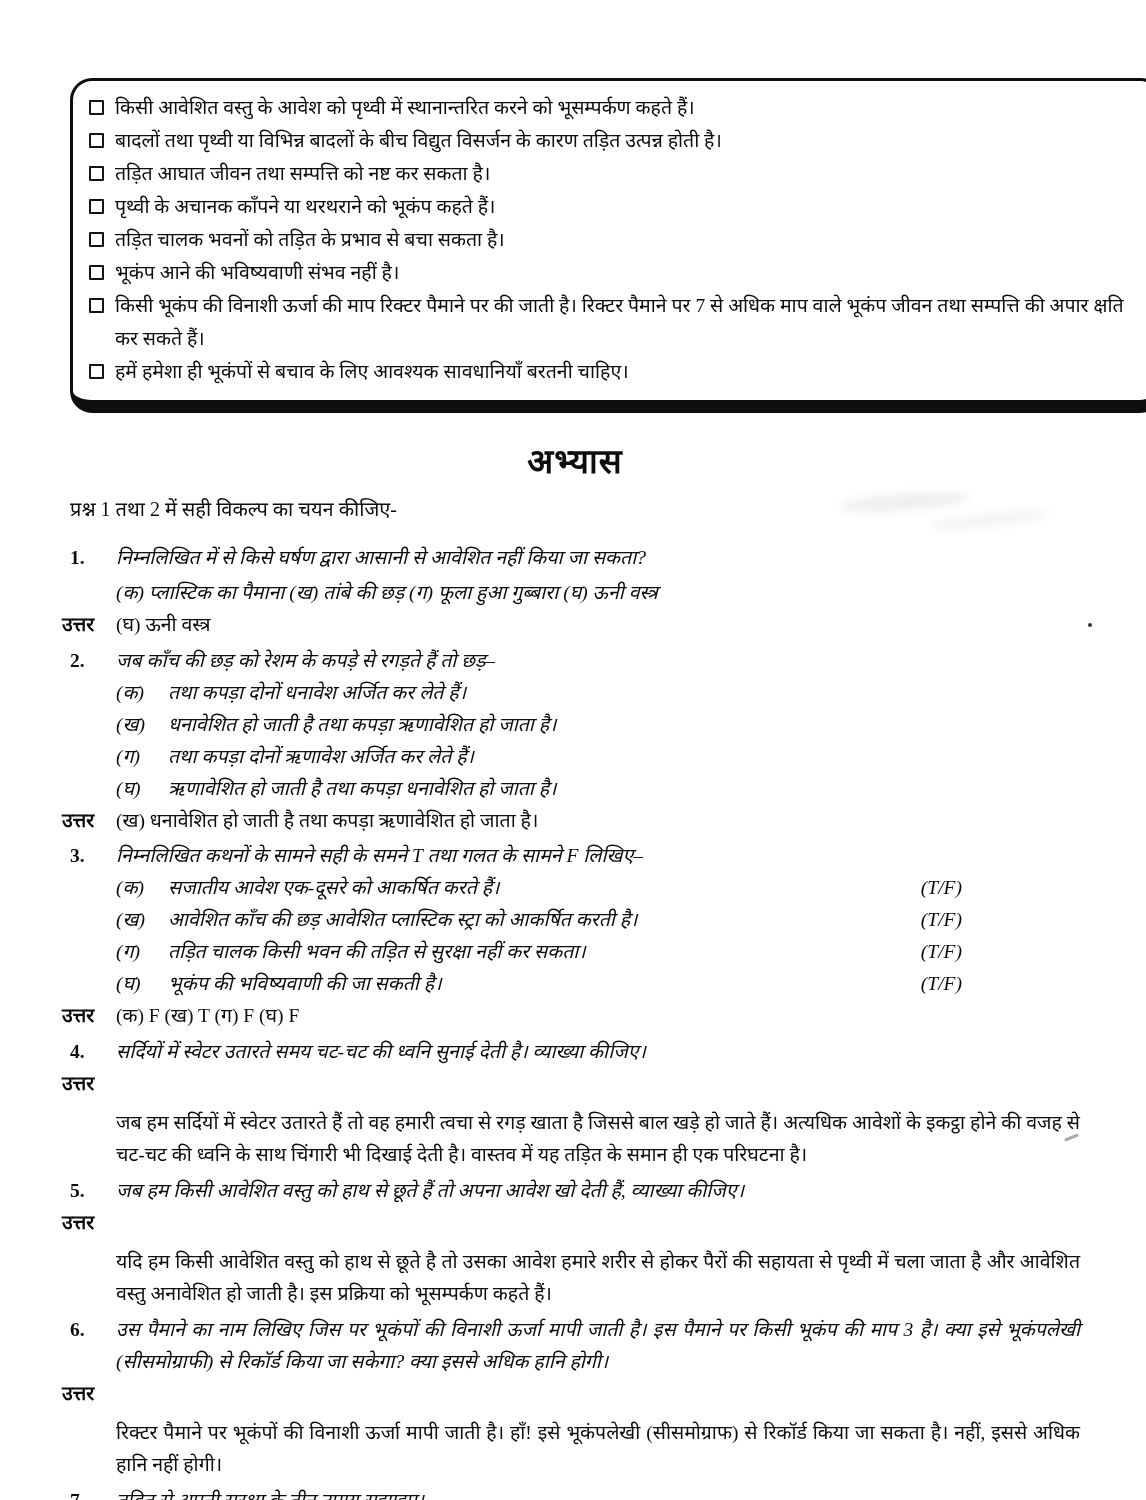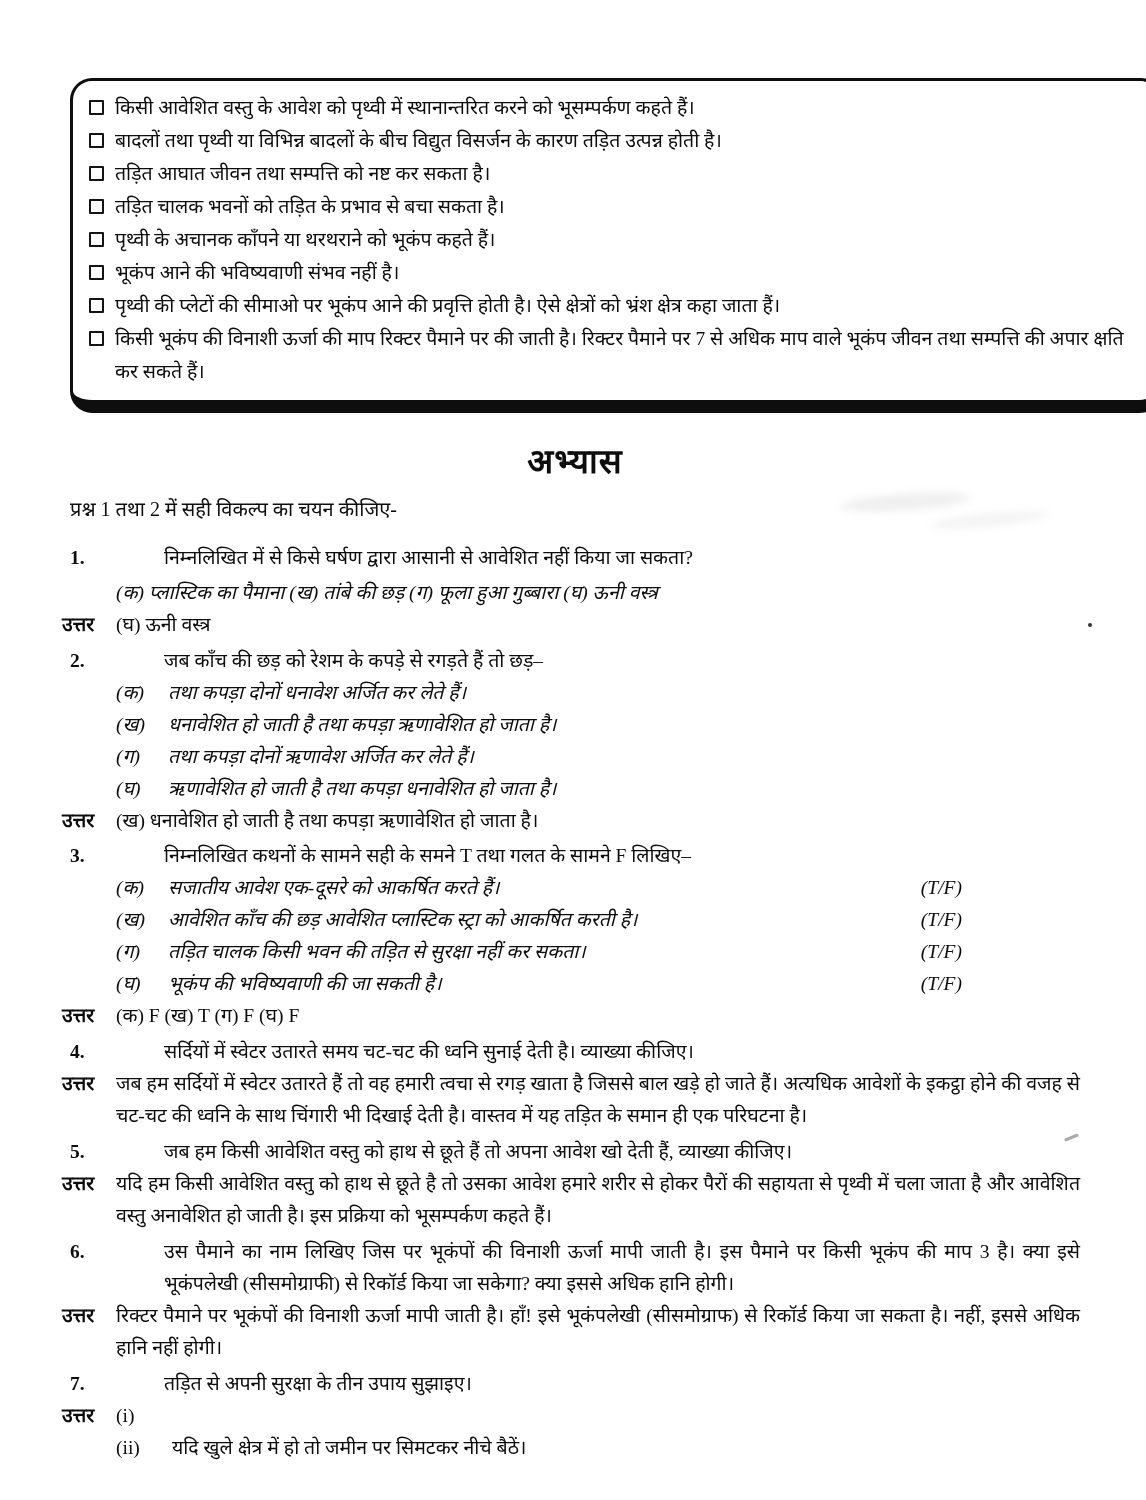--- a/index.html
+++ b/index.html
@@ -35,31 +35,31 @@
     text-align:center;
     font-size:34px;font-weight:bold;
     margin:24px 0 10px 0;
     letter-spacing:1px;
   }
   .intro{font-size:20px;line-height:33px;margin-bottom:16px;}
   
   .qrow,.arow,.optrow{display:flex;}
   .qrow{margin-top:3px;}
   .qnum{flex:0 0 46px;font-weight:bold;font-size:19.5px;line-height:32px;}
-  .qtext{flex:1;font-size:19.5px;line-height:32px;text-align:justify;margin-left:48px;}
+  .qtext{flex:1;font-style:italic;font-size:19.5px;line-height:32px;text-align:justify;}
   .optline{flex:1;font-style:italic;font-size:19.5px;line-height:32px;}
   .optrow{font-style:italic;font-size:19.5px;line-height:32px;}
   .optrow .indent{flex:0 0 46px;}
   .optlbl{flex:0 0 52px;}
   .opttxt{flex:1;}
   .tfrow{padding-right:118px;}
   .tf{flex:0 0 auto;padding-left:14px;white-space:nowrap;}
   .albl{flex:0 0 54px;margin-left:-8px;font-weight:bold;font-size:19.5px;line-height:32.5px;}
   .atext{flex:1;font-size:19.5px;line-height:32.5px;}
-  .ajust{text-align:justify;}
+  .ajust{text-align:justify;margin-top:39px;}
   .rlbl{flex:0 0 56px;font-size:19.5px;line-height:32.5px;}
   
   .smudge{position:absolute;background:#9a9a9a;filter:blur(4px);opacity:.16;border-radius:50%;}
   .sm1{left:840px;top:494px;width:130px;height:16px;transform:rotate(-4deg);}
   .sm2{left:930px;top:514px;width:120px;height:12px;transform:rotate(-6deg);opacity:.12;}
   .dot1{position:absolute;left:1088px;top:623px;width:4px;height:4px;background:#333;border-radius:50%;}
   .dash1{position:absolute;left:1064px;top:1136px;width:15px;height:3px;background:#666;opacity:.55;transform:rotate(-22deg);border-radius:2px;}
 </style>
 </head>
 <body>
@@ -74,37 +74,37 @@
     <div class="srow">
         <span class="sq"></span>
         <span class="stext">बादलों तथा पृथ्वी या विभिन्न बादलों के बीच विद्युत विसर्जन के कारण तड़ित उत्पन्न होती है।</span>
       </div>
     <div class="srow">
         <span class="sq"></span>
         <span class="stext">तड़ित आघात जीवन तथा सम्पत्ति को नष्ट कर सकता है।</span>
       </div>
     <div class="srow">
         <span class="sq"></span>
+        <span class="stext">पृथ्वी के अचानक काँपने या थरथराने को भूकंप कहते हैं।</span>
+      </div>
+    <div class="srow">
+        <span class="sq"></span>
         <span class="stext">तड़ित चालक भवनों को तड़ित के प्रभाव से बचा सकता है।</span>
       </div>
     <div class="srow">
         <span class="sq"></span>
-        <span class="stext">पृथ्वी के अचानक काँपने या थरथराने को भूकंप कहते हैं।</span>
-      </div>
-    <div class="srow">
-        <span class="sq"></span>
         <span class="stext">भूकंप आने की भविष्यवाणी संभव नहीं है।</span>
       </div>
     <div class="srow">
         <span class="sq"></span>
-        <span class="stext">पृथ्वी की प्लेटों की सीमाओ पर भूकंप आने की प्रवृत्ति होती है। ऐसे क्षेत्रों को भ्रंश क्षेत्र कहा जाता हैं।</span>
-      </div>
-    <div class="srow">
-        <span class="sq"></span>
         <span class="stext">किसी भूकंप की विनाशी ऊर्जा की माप रिक्टर पैमाने पर की जाती है। रिक्टर पैमाने पर 7 से अधिक माप वाले भूकंप जीवन तथा सम्पत्ति की अपार क्षति कर सकते हैं।</span>
+      </div>
+    <div class="srow">
+        <span class="sq"></span>
+        <span class="stext">हमें हमेशा ही भूकंपों से बचाव के लिए आवश्यक सावधानियाँ बरतनी चाहिए।</span>
       </div>
   </div>
 
   <div class="heading">अभ्यास</div>
   <div class="intro">प्रश्न 1 तथा 2 में सही विकल्प का चयन कीजिए-</div>
 
   <div class="qrow">
     <span class="qnum">1.</span>
     <span class="qtext">निम्नलिखित में से किसे घर्षण द्वारा आसानी से आवेशित नहीं किया जा सकता?</span>
   </div>

